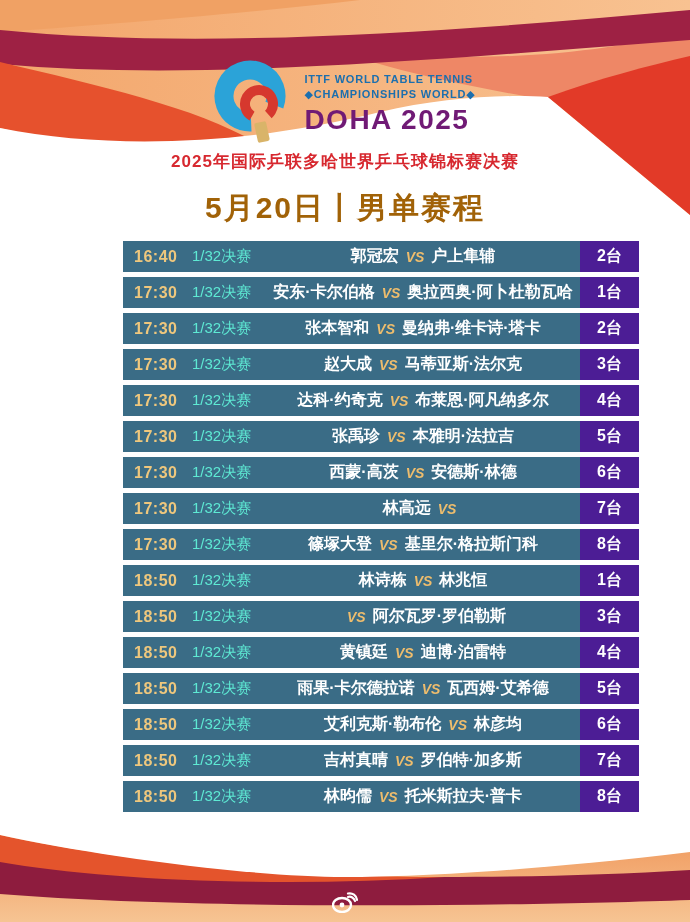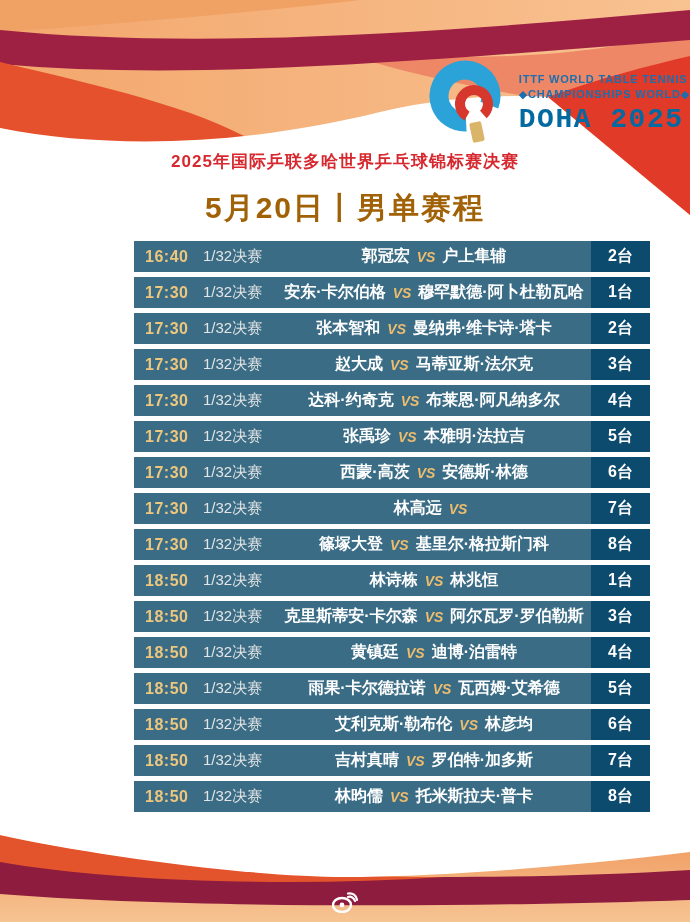--- a/index.html
+++ b/index.html
@@ -5,41 +5,41 @@
   html,body{margin:0;padding:0;background:#fff;}
   .poster{
     position:relative;width:690px;height:922px;overflow:hidden;background:#ffffff;
     font-family:"Liberation Sans","DejaVu Sans",sans-serif;
   }
   .decor{position:absolute;left:0;display:block;}
   .decor.top{top:0;}
   .decor.bottom{top:820px;}
 
   
-  .logo-row{position:absolute;top:58px;left:0;width:100%;display:flex;justify-content:flex-end;align-items:center;gap:12px;}
+  .logo-row{position:absolute;top:58px;left:0;width:100%;display:flex;justify-content:center;align-items:center;gap:12px;}
   .logo-mark{width:78px;height:92px;flex:0 0 auto;}
   .logo-text{text-align:left;}
   .logo-l1,.logo-l2{color:#1c6fae;font-weight:bold;font-size:11px;letter-spacing:.8px;line-height:15px;white-space:nowrap;}
-  .logo-l3{color:#0369a1;font-weight:800;font-size:28px;letter-spacing:1.5px;line-height:32px;margin-top:2px;white-space:nowrap;font-family:Liberation Mono, monospace;}
+  .logo-l3{color:#701a75;font-weight:800;font-size:28px;letter-spacing:1.5px;line-height:32px;margin-top:2px;white-space:nowrap;}
 
   .title{position:absolute;top:150px;left:0;width:100%;text-align:center;
     color:#d7282f;font-size:17px;font-weight:800;letter-spacing:1px;}
   .subtitle{position:absolute;top:188px;left:0;width:100%;text-align:center;
     color:#a16207;font-size:30px;font-weight:800;letter-spacing:2px;}
 
   
-  .schedule{position:absolute;top:241px;left:98px;width:516px;padding-left:36px;}
+  .schedule{position:absolute;top:241px;left:87px;width:516px;padding-left:36px;}
   .row{display:flex;height:31px;margin-bottom:5px;}
   .row-main{flex:1;display:flex;align-items:center;background:#3a6c86;min-width:0;}
   .t{color:#eec77d;font-weight:bold;font-size:16px;width:50px;margin-left:11px;flex:0 0 auto;letter-spacing:.5px;}
-  .r{color:#e5e5e5;font-size:15px;width:74px;margin-left:8px;flex:0 0 auto;}
+  .r{color:#5eead4;font-size:15px;width:74px;margin-left:8px;flex:0 0 auto;}
   .m{flex:1;display:flex;justify-content:center;align-items:center;white-space:nowrap;min-width:0;text-align:right;}
   .p{color:#ffffff;font-weight:bold;font-size:16px;}
   .vs{color:#eebd6d;font-weight:bold;font-size:14px;margin:0 7px;font-style:italic;}
-  .badge{width:59px;background:#0c4a6e;color:#ffffff;font-weight:bold;font-size:16px;
+  .badge{width:59px;background:#4c1d95;color:#ffffff;font-weight:bold;font-size:16px;
     display:flex;align-items:center;justify-content:center;flex:0 0 auto;}
 
   .hashtag{position:absolute;top:836px;left:0;width:100%;text-align:center;
     color:#2b5c83;font-size:19px;font-weight:800;letter-spacing:1px;}
   .credit{position:absolute;top:891px;left:0;width:100%;display:flex;justify-content:center;align-items:center;gap:7px;
     color:#ffffff;font-size:19px;font-weight:bold;letter-spacing:1px;flex-direction:column;}
   .weibo{width:26px;height:22px;}
 </style>
 </head>
 <body>
@@ -105,21 +105,21 @@
     <div class="badge">2台</div>
   </div>
 
   <div class="row">
     <div class="row-main">
       <span class="t">17:30</span>
       <span class="r">1/32决赛</span>
       <span class="m">
         <span class="p">安东·卡尔伯格</span>
         <span class="vs">VS</span>
-        <span class="p">穆罕默德·阿卜杜勒瓦哈</span>
+        <span class="p">奥拉西奥·阿卜杜勒瓦哈</span>
       </span>
     </div>
     <div class="badge">1台</div>
   </div>
 
   <div class="row">
     <div class="row-main">
       <span class="t">17:30</span>
       <span class="r">1/32决赛</span>
       <span class="m">
@@ -219,21 +219,20 @@
       </span>
     </div>
     <div class="badge">1台</div>
   </div>
 
   <div class="row">
     <div class="row-main">
       <span class="t">18:50</span>
       <span class="r">1/32决赛</span>
       <span class="m">
-        <span class="p">克里斯蒂安·卡尔森</span>
         <span class="vs">VS</span>
         <span class="p">阿尔瓦罗·罗伯勒斯</span>
       </span>
     </div>
     <div class="badge">3台</div>
   </div>
 
   <div class="row">
     <div class="row-main">
       <span class="t">18:50</span>

